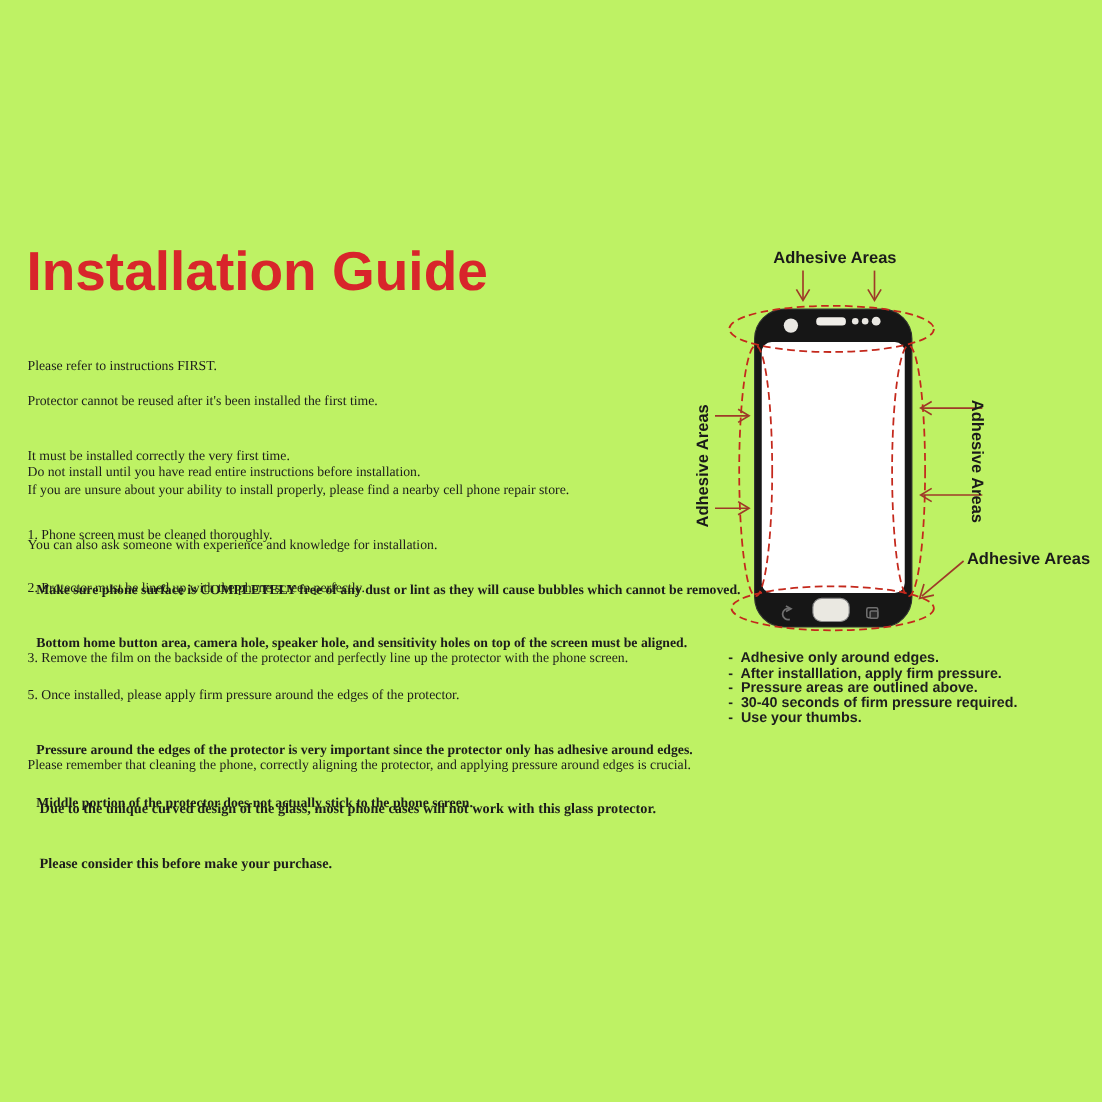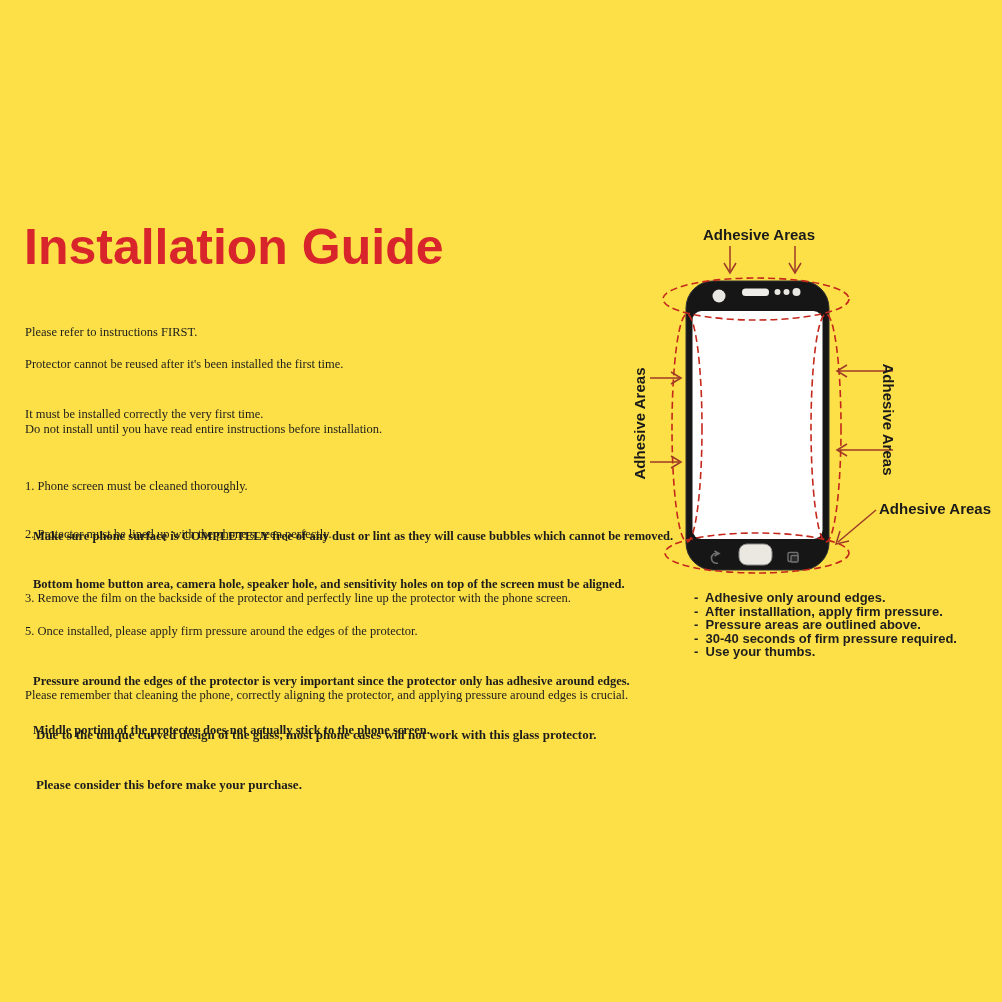--- a/index.html
+++ b/index.html
@@ -1,50 +1,54 @@
 <!DOCTYPE html>
 <html><head>
 <meta charset="utf-8">
 <style>
   html,body{margin:0;padding:0;}
-  #page{position:relative;width:1002px;height:1002px;background:#fde047;overflow:hidden;
+  #page{position:relative;width:1002px;height:1002px;background:#bef264;overflow:hidden;
         font-family:"Liberation Serif",serif;color:#1c1c1c;}
   #title{position:absolute;left:24px;top:218px;font-family:"Liberation Sans",sans-serif;
          font-weight:bold;font-size:50px;color:#d8252b;letter-spacing:0px;white-space:pre;}
   .para{position:absolute;left:25px;font-size:12.5px;line-height:16.5px;color:#1c1c1c;white-space:pre;}
   .para div{white-space:pre;}
   .indent{padding-left:8px;font-weight:bold;}
   .bold-note{left:36px;font-weight:bold;font-size:13px;line-height:16.5px;}
   .adh-label{position:absolute;font-family:"Liberation Sans",sans-serif;font-weight:bold;
              font-size:15px;color:#1a1a1a;white-space:pre;}
   #adh-left{left:574px;top:415px;width:130px;text-align:center;transform:rotate(-90deg);}
   #adh-right{left:823px;top:411px;width:130px;text-align:center;transform:rotate(90deg);}
   #adh-top{left:703px;top:226px;}
   #adh-bottom-right{left:879px;top:500px;}
   #diagram-svg{position:absolute;left:0;top:0;}
   #notes{position:absolute;left:662px;top:591px;font-family:"Liberation Sans",sans-serif;
-         font-weight:bold;font-size:13px;line-height:13.6px;color:#1e1e1e;margin-left:32px;}
+         font-weight:bold;font-size:13px;line-height:13.6px;color:#1e1e1e;}
   #notes div{white-space:pre;}
 </style>
 </head>
 <body>
 
 <div id="page">
 
   <div id="title">Installation Guide</div>
 
   <div class="para" style="top:323px">
     <div>Protector cannot be reused after it's been installed the first time.</div>
     <div>It must be installed correctly the very first time.</div>
   </div>
   <div class="para" style="top:291px">
     <div>Please refer to instructions FIRST.</div>
   </div>
   <div class="para" style="top:388px">
     <div>Do not install until you have read entire instructions before installation.</div>
+  </div>
+  <div class="para" style="top:404px">
+    <div>If you are unsure about your ability to install properly, please find a nearby cell phone repair store.</div>
+    <div>You can also ask someone with experience and knowledge for installation.</div>
   </div>
   <div class="para" style="top:445px">
     <div>1. Phone screen must be cleaned thoroughly.</div>
     <div class="indent">Make sure phone surface is COMPLETELY free of any dust or lint as they will cause bubbles which cannot be removed.</div>
   </div>
   <div class="para" style="top:493px">
     <div>2. Protector must be lined up with the phone screen perfectly.</div>
     <div class="indent">Bottom home button area, camera hole, speaker hole, and sensitivity holes on top of the screen must be aligned.</div>
   </div>
   <div class="para" style="top:557px">

